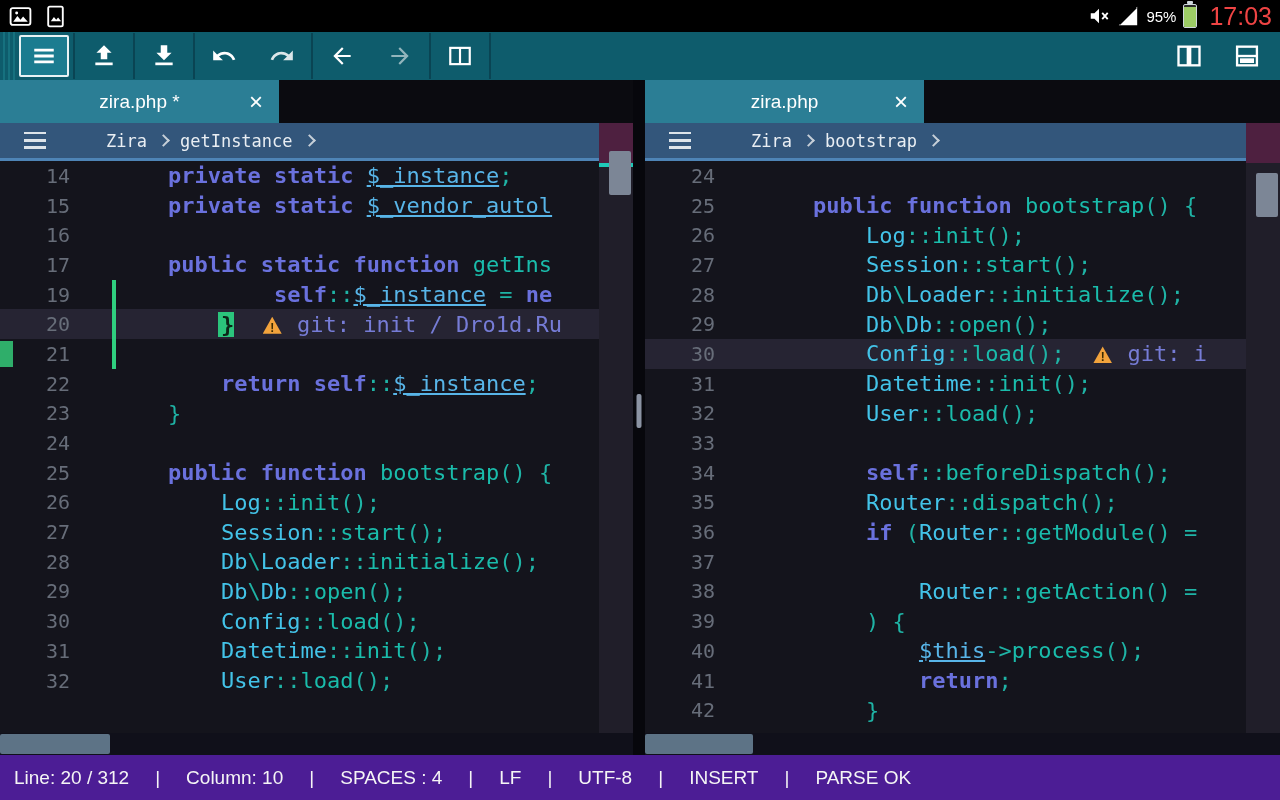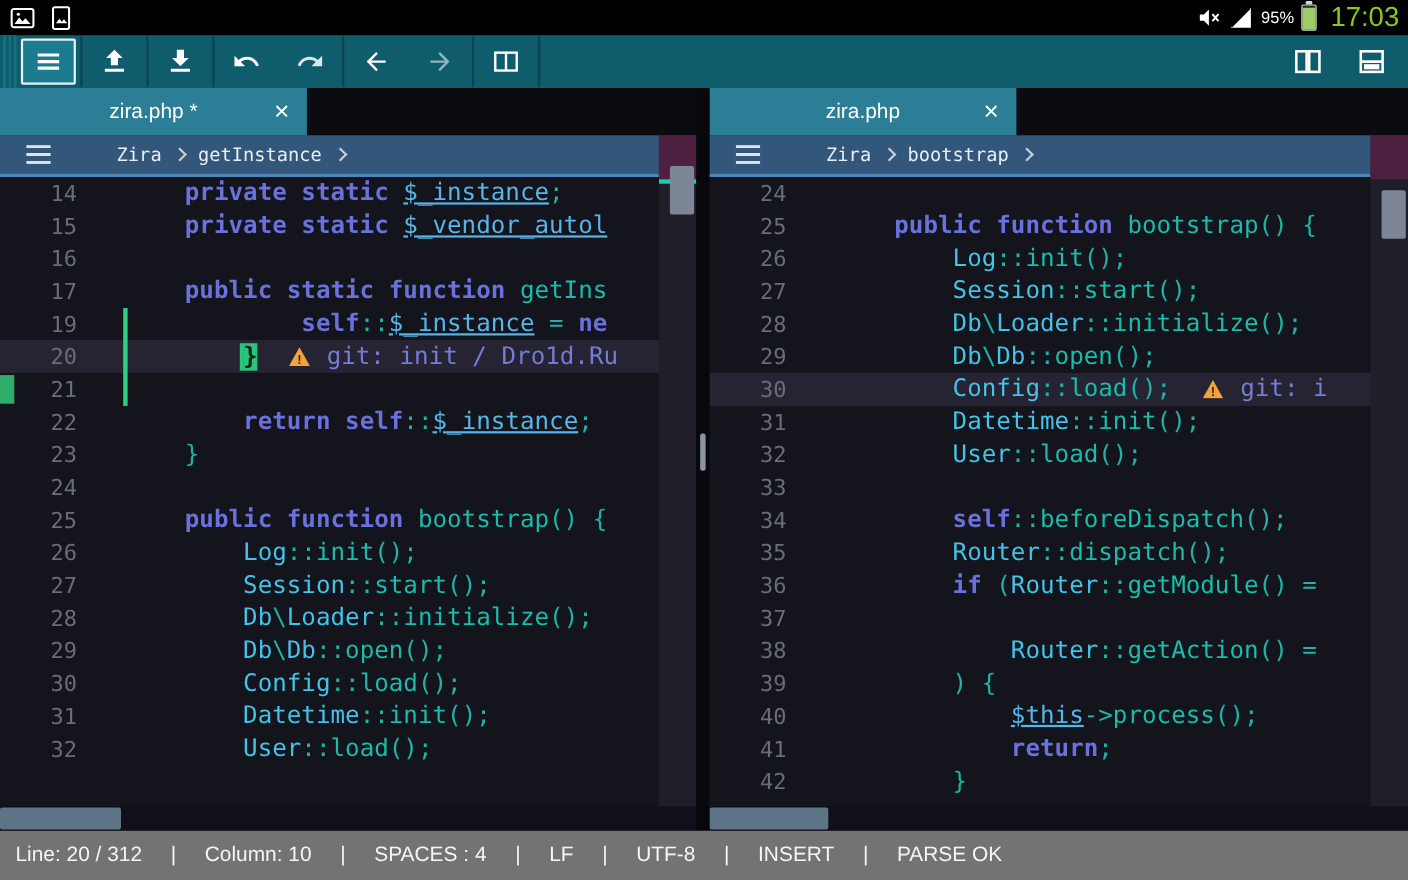--- a/index.html
+++ b/index.html
@@ -9,21 +9,21 @@
 
   
   .android-bar { height:32px; background:#000; display:flex; align-items:center; justify-content:space-between; padding:0 8px; flex:none; }
   .ab-left { display:flex; align-items:center; gap:10px; }
   .ab-right { display:flex; align-items:center; gap:7px; }
   .ab-icon { display:flex; align-items:center; }
   .ab-percent { color:#ffffff; font-size:15px; }
   .battery { position:relative; width:14px; height:24px; background:#2a2a2a; border-radius:2px; border:1px solid #cfd8dc; }
   .battery::before { content:''; position:absolute; top:-4px; left:3px; right:3px; height:3px; background:#cfd8dc; border-radius:1px; }
   .battery-fill { position:absolute; bottom:0; left:0; right:0; height:92%; background:#9ccc65; border-radius:0 0 1px 1px; }
-  .ab-time { color:#84cc16; font-size:25px; margin-left:5px; }
+  .ab-time { color:#ef4444; font-size:25px; margin-left:5px; }
 
   
   .toolbar { height:48px; background:#0e5c6c; display:flex; align-items:center; flex:none; }
   .grip { width:15px; height:100%; background:repeating-linear-gradient(90deg,#0e5c6c 0 3px,#16717f 3px 5px); flex:none; }
   .tb-btn { width:58px; height:48px; display:flex; align-items:center; justify-content:center; cursor:pointer; }
   .tb-btn.selected { width:50px; height:42px; margin:3px 4px; background:#1b7c90; border:2px solid #e8f3f5; border-radius:2px; }
   .tb-sep { width:2px; height:46px; background:#0a4453; flex:none; }
   .toolbar-right { margin-left:auto; display:flex; margin-right:4px; }
 
   
@@ -65,21 +65,21 @@
 
   .ruler { position:absolute; right:0; top:43px; bottom:22px; width:34px; background:#201e29; z-index:3; }
   .ruler-maroon { height:40px; background:#4e2040; }
   .ruler-line { height:4px; background:#1fc9b8; }
   .ruler-thumb { position:absolute; right:2px; width:22px; height:44px; background:#7c8696; border-radius:2px; }
 
   .hscroll { height:22px; background:#10101a; position:relative; flex:none; }
   .hthumb { position:absolute; left:0; top:1px; height:20px; width:110px; background:#5d7386; border-radius:2px; }
 
   
-  .statusbar { height:45px; background:#737373; display:flex; align-items:center; padding-left:14px; color:#f5f5f5; font-size:19px; flex:none; column-gap:26px; }
+  .statusbar { height:45px; background:#4c1d95; display:flex; align-items:center; padding-left:14px; color:#f5f5f5; font-size:19px; flex:none; column-gap:26px; }
   .sb-item, .sb-sep { white-space:nowrap; }
 </style>
 </head>
 <body>
 
 <div class="screen">
 
   <div class="android-bar">
     <div class="ab-left" id="ab-left">
         <span class="ab-icon">

